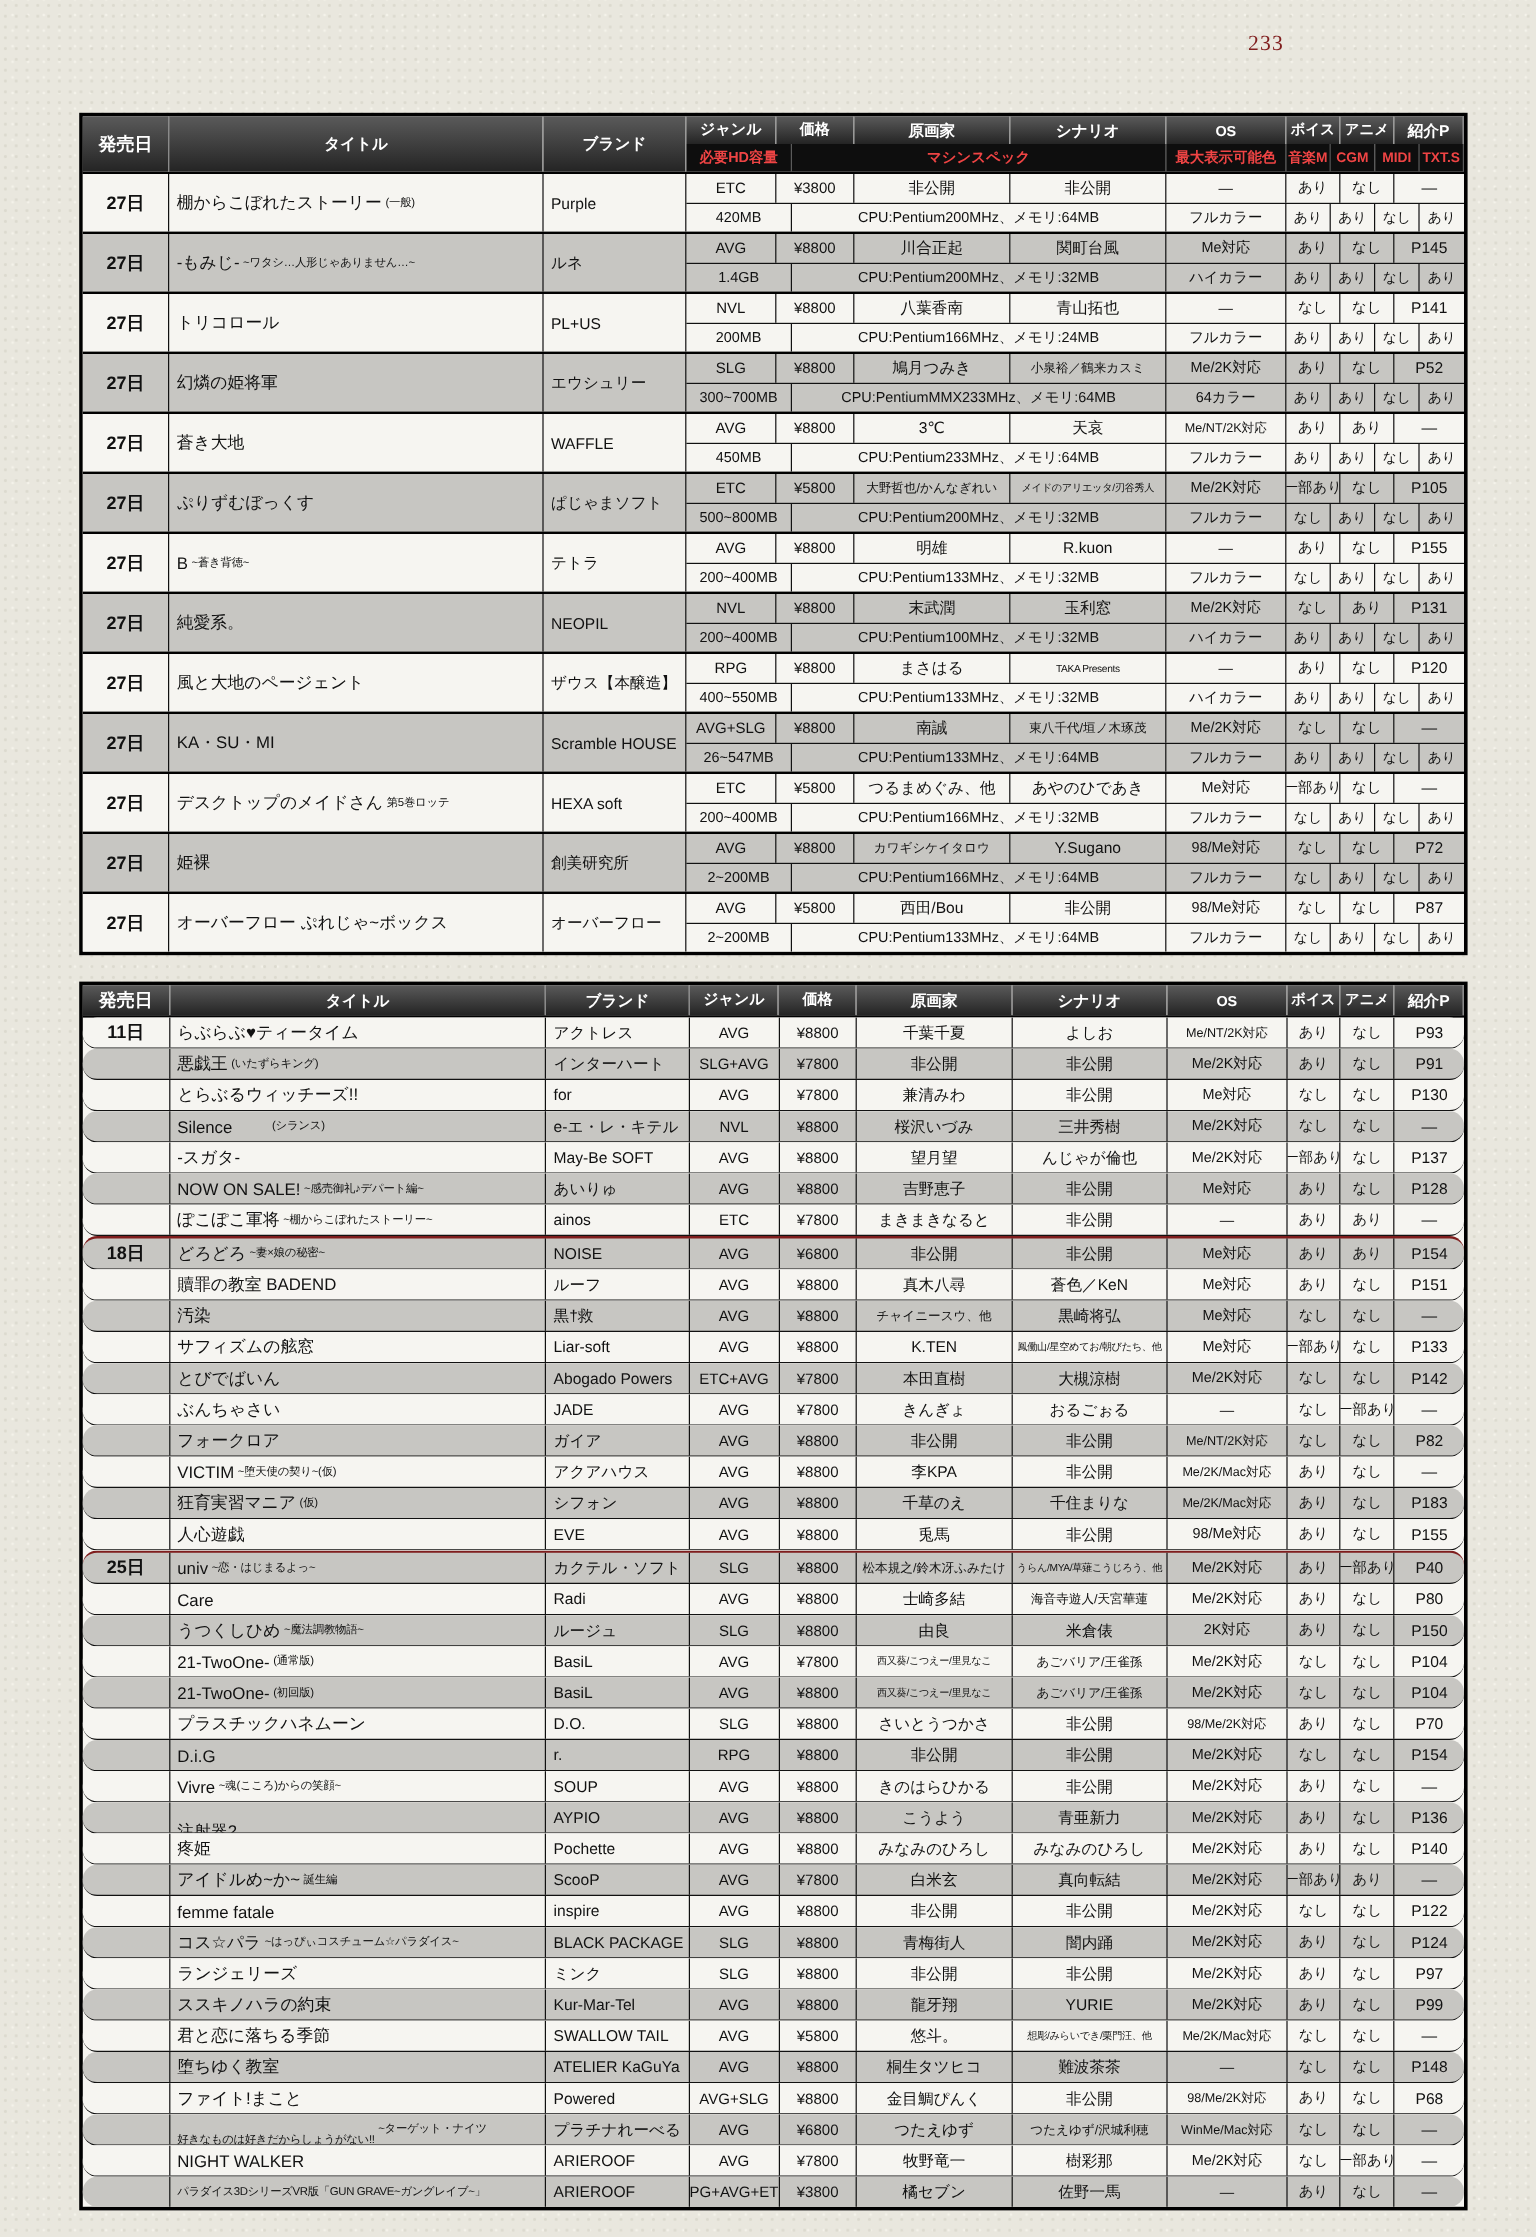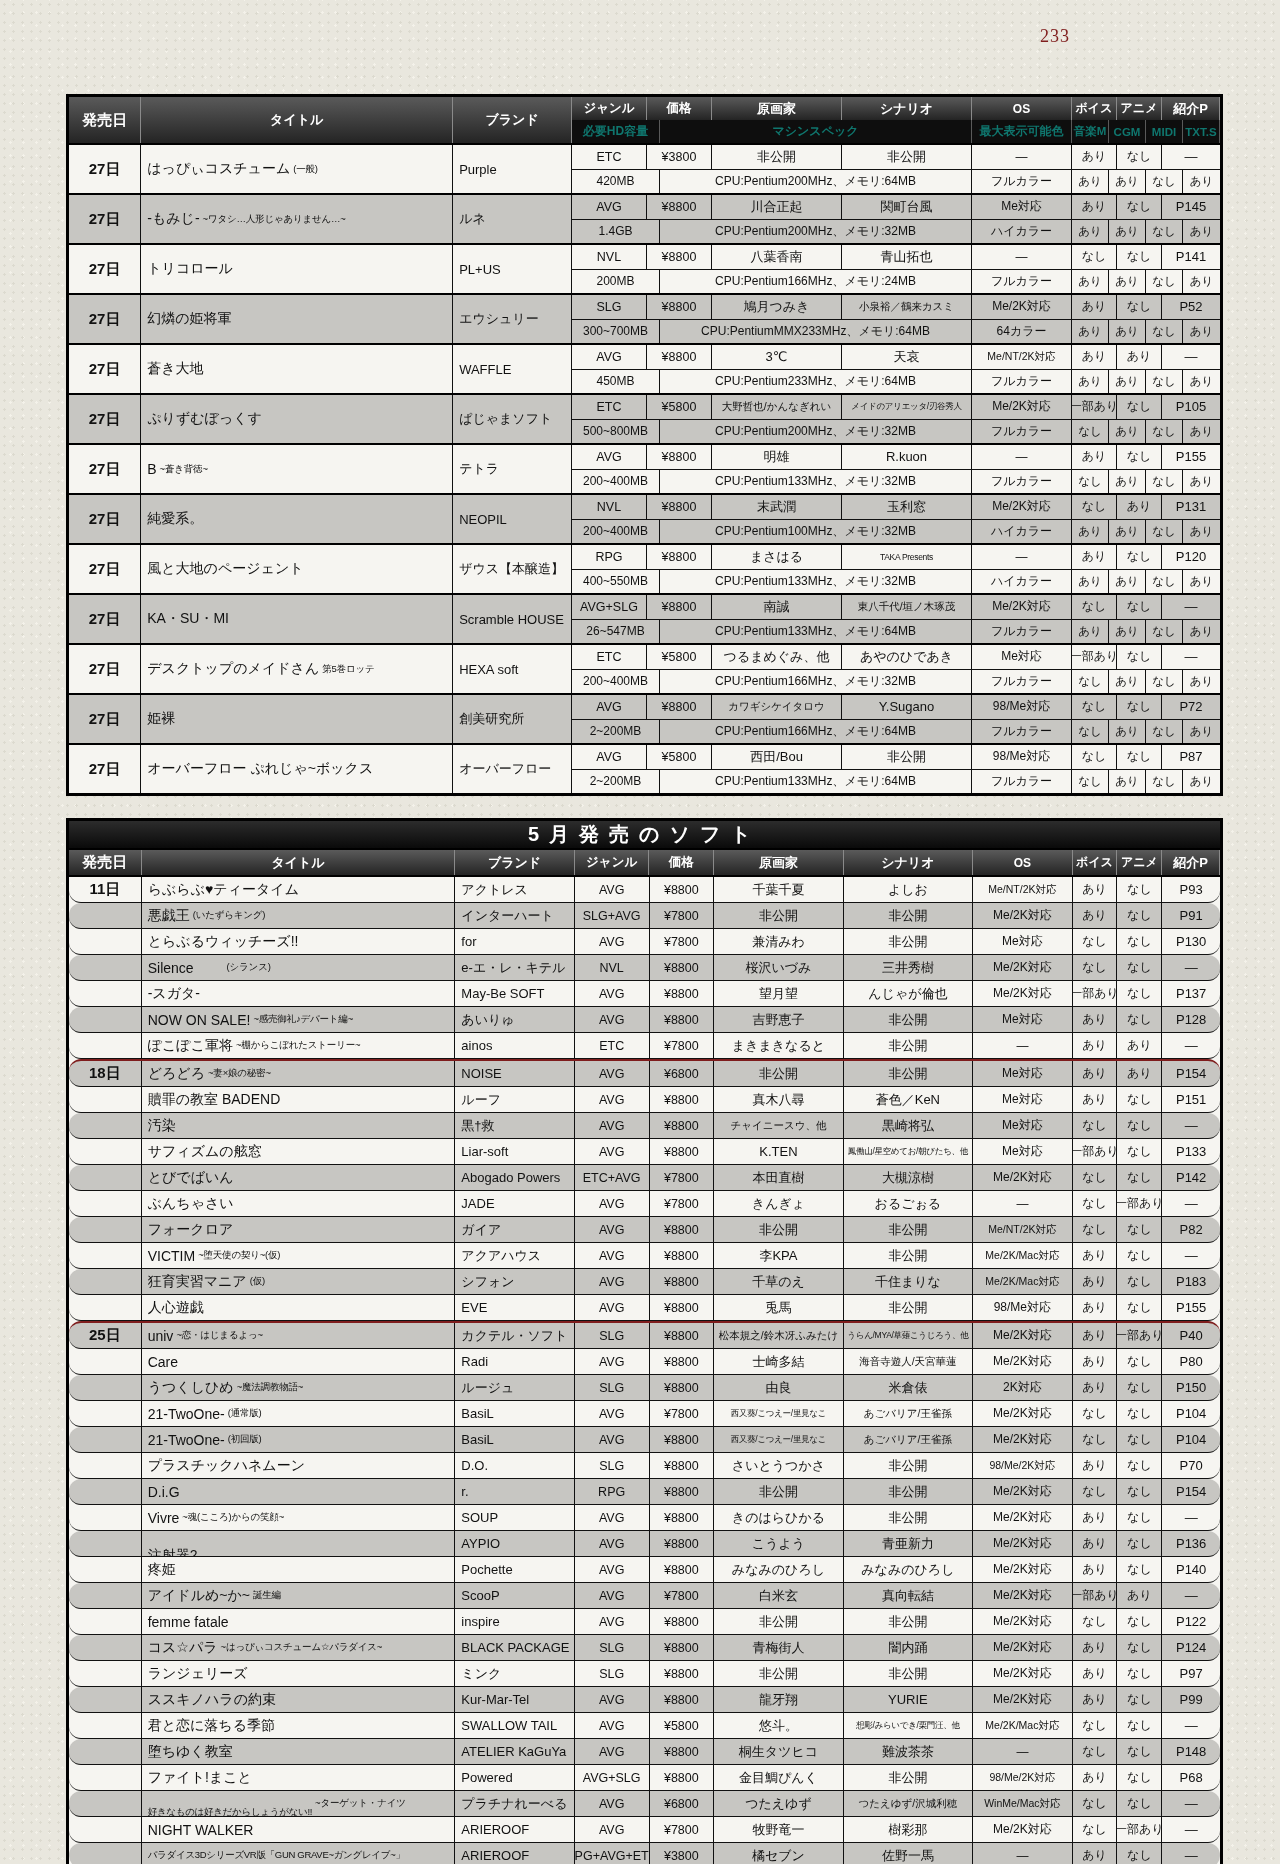--- a/index.html
+++ b/index.html
@@ -21,21 +21,21 @@
   .tbl{position:absolute;left:66px;width:1157px;border:3px solid #000;background:#f6f5f1;box-sizing:border-box;}
   #top-table{top:94px;}
   #may-table{top:818px;}
   .banner{height:27px;background:linear-gradient(#2c2c2c,#0a0a0a);display:flex;align-items:center;justify-content:center;
     color:#fff;font-weight:bold;font-size:20px;letter-spacing:10px;border-bottom:2px solid #000;}
   
   .thead{display:flex;border-bottom:2px solid #000;}
   .hcell{background:linear-gradient(#5a5a5a,#242424);color:#fff;font-weight:bold;font-size:13px;
     display:flex;align-items:center;justify-content:center;box-sizing:border-box;
     border-right:1px solid #8a8a8a;overflow:hidden;white-space:nowrap;}
-  .hsub{background:#0e0e0e;color:#0f766e;font-weight:bold;font-size:11.5px;
+  .hsub{background:#0e0e0e;color:#ef4444;font-weight:bold;font-size:11.5px;
     display:flex;align-items:center;justify-content:center;box-sizing:border-box;
     border-right:1px solid #5a5a5a;overflow:hidden;white-space:nowrap;}
   .hz{display:flex;flex-direction:column;}
   .hz .hr{display:flex;height:23px;}
   #may-table .hcell{height:25px;}
   
   .cell{display:flex;align-items:center;justify-content:center;box-sizing:border-box;
     border-right:1px solid #111;overflow:hidden;white-space:nowrap;font-size:13px;color:#111;}
   .left{justify-content:flex-start;padding-left:6px;}
   .c-date{width:73px;font-weight:bold;font-size:15px;}
@@ -102,21 +102,21 @@
           <div class="hsub c-m4">音楽M</div>
           <div class="hsub c-m4">CGM</div>
           <div class="hsub c-m4">MIDI</div>
           <div class="hsub c-m4">TXT.S</div>
         </div>
       </div>
     </div>
     <div class="entry white">
       <div class="cell c-date">27日</div>
       <div class="cell c-title left ">
-        <div class="tmain" style="display: inline;">はっぴぃコスチューム</div>
+        <div class="tmain" style="display: inline;">棚からこぼれたストーリー</div>
         <div class="tsub" style="display: inline;">(一般)</div>
       </div>
       <div class="cell c-brand left">Purple</div>
       <div class="rz">
         <div class="ra">
           <div class="cell c-genre">ETC</div>
           <div class="cell c-price">¥3800</div>
           <div class="cell c-artist">非公開</div>
           <div class="cell c-scn">非公開</div>
           <div class="cell c-os">—</div>
@@ -470,21 +470,20 @@
           <div class="cell c-m4">なし</div>
           <div class="cell c-m4">あり</div>
           <div class="cell c-m4">なし</div>
           <div class="cell c-m4">あり</div>
         </div>
       </div>
     </div>
   </div>
 
 <div class="tbl" id="may-table">
-  <div class="banner">5月発売のソフト</div>
 <div class="thead">
       <div class="hcell c-date">発売日</div>
       <div class="hcell c-title">タイトル</div>
       <div class="hcell c-brand">ブランド</div>
       <div class="hcell c-genre">ジャンル</div>
       <div class="hcell c-price">価格</div>
       <div class="hcell c-artist">原画家</div>
       <div class="hcell c-scn">シナリオ</div>
       <div class="hcell c-os">OS</div>
       <div class="hcell c-voice">ボイス</div>

